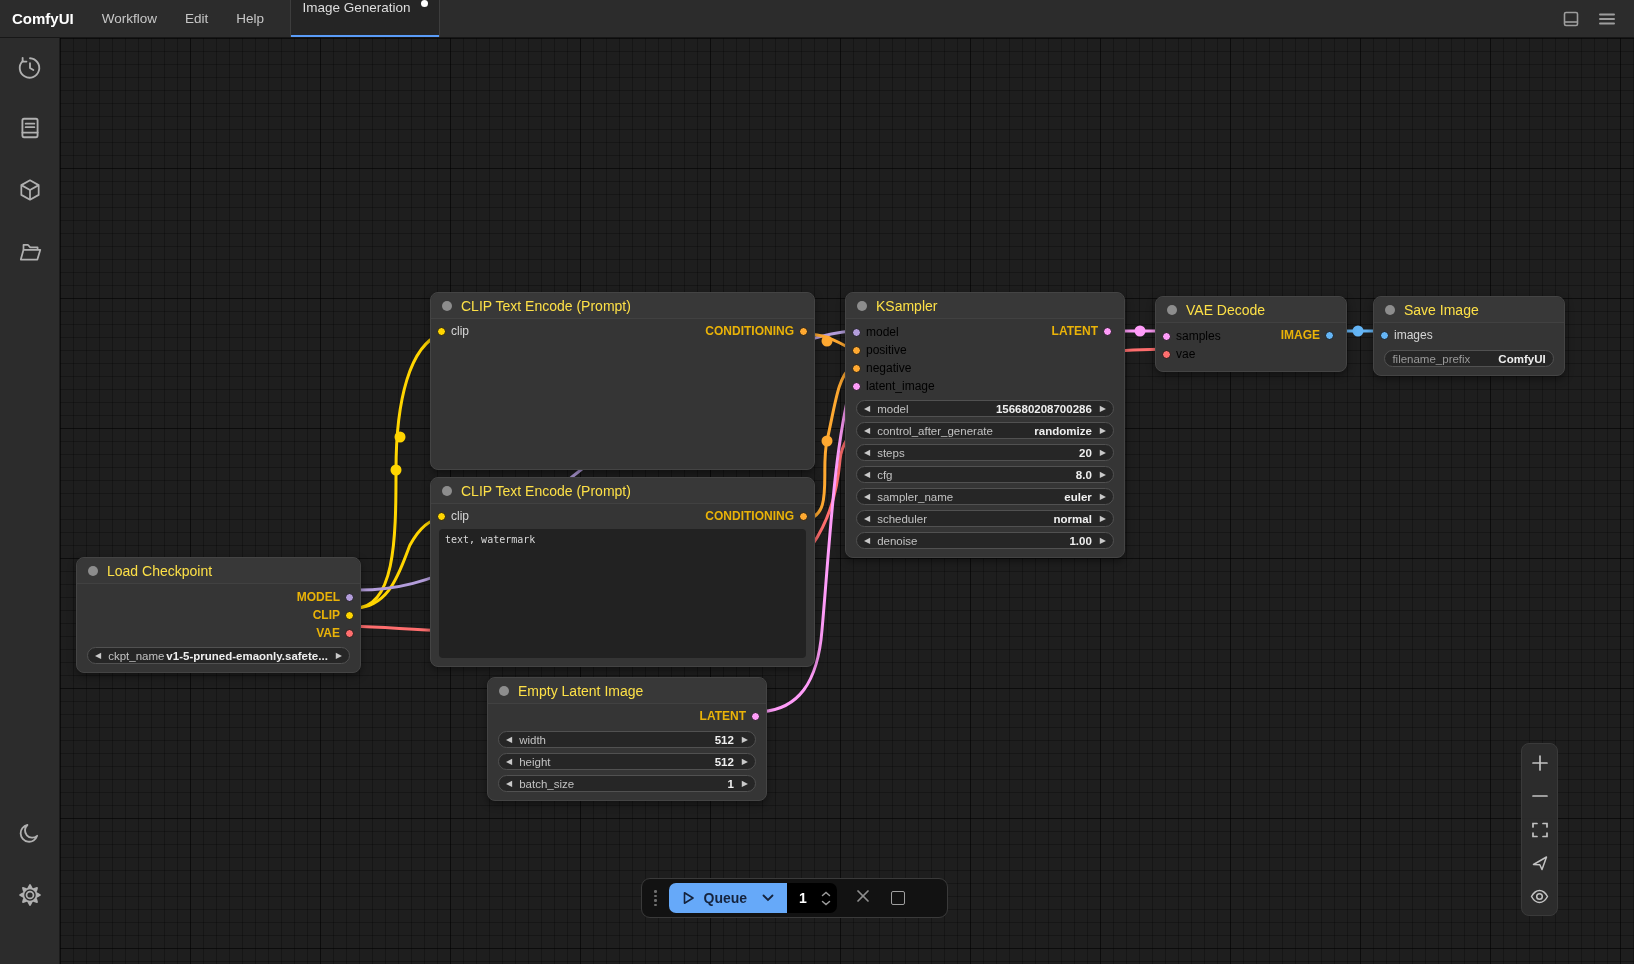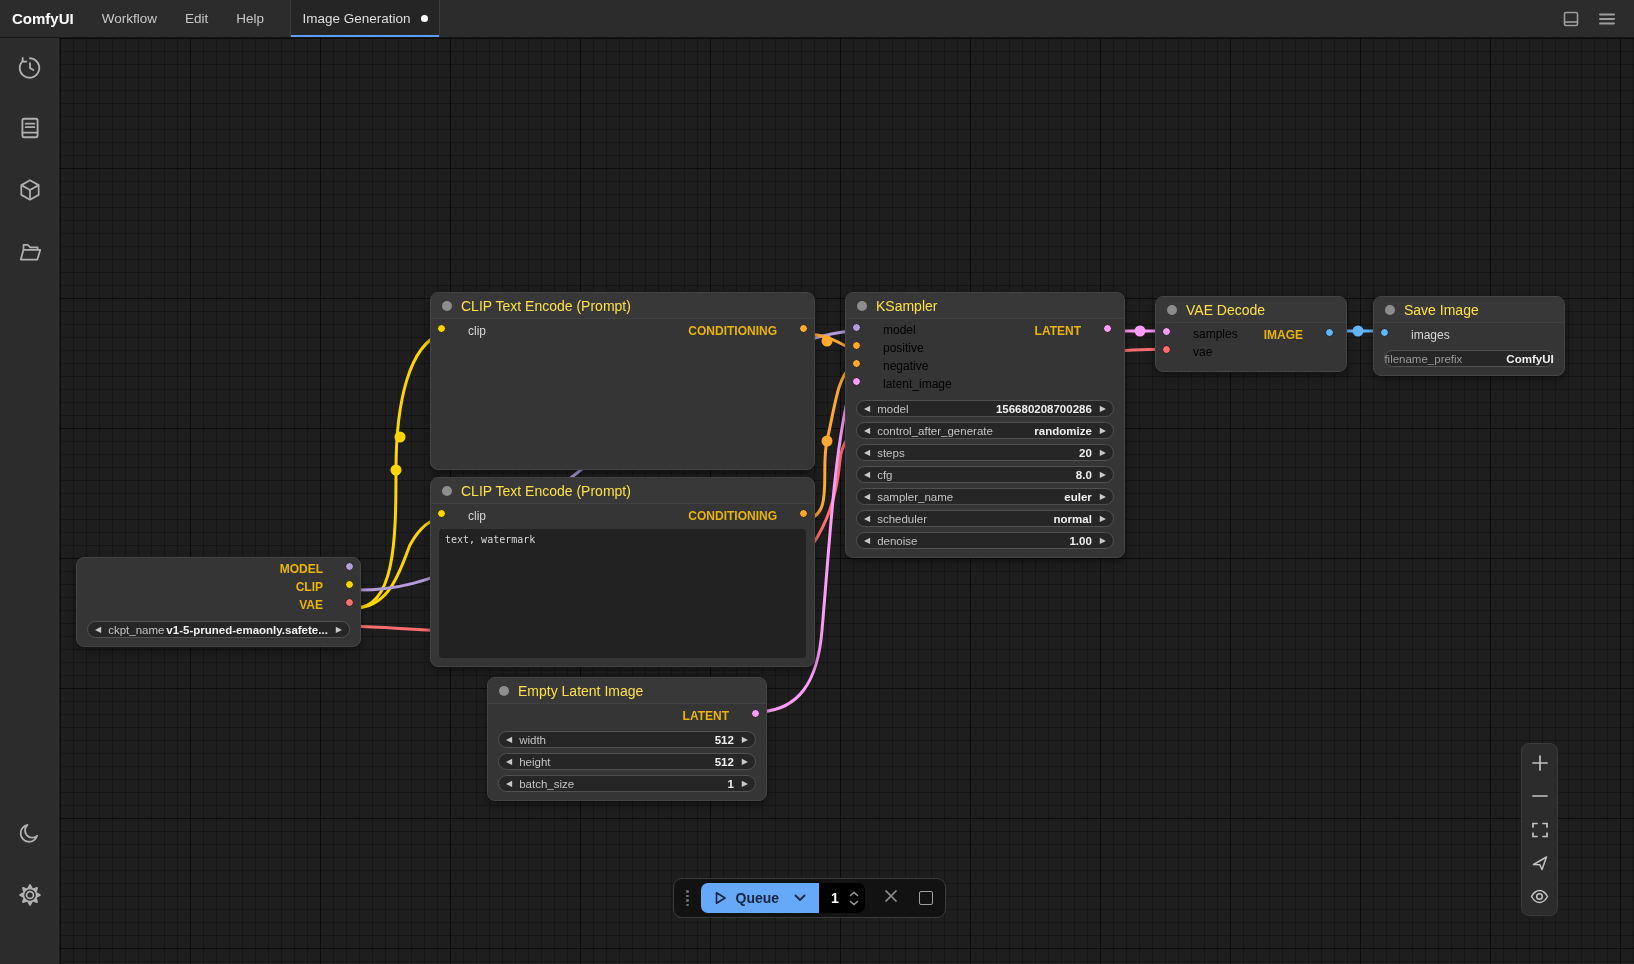--- a/index.html
+++ b/index.html
@@ -9,21 +9,21 @@
   
   .topbar { position:absolute; left:0; top:0; width:1634px; height:38px;
             background:#2c2c2c; border-bottom:1px solid #171717; z-index:30;
             display:flex; align-items:stretch; }
   .logo { color:#ffffff; font-weight:bold; font-size:15px; display:flex; align-items:center;
           padding:0 14px 0 12px; }
   .menu-item { color:#c7c7c7; font-size:13.5px; display:flex; align-items:center;
                padding:0 14px; cursor:default; }
   .tab { margin-left:12px; width:150px; background:#252525; position:relative;
          border-left:1px solid #3d3d3d; border-right:1px solid #3d3d3d;
-         display:flex; align-items:center; justify-content:center; gap:10px;
+         display:flex; justify-content:center; gap:10px;
          color:#dedede; font-size:13.5px; }
   .tab .underline { position:absolute; left:0; bottom:0; width:100%; height:2px; background:#5a9cf8; }
   .tab .dirty-dot { width:7px; height:7px; border-radius:50%; background:#ffffff; }
   .topbar-right { margin-left:auto; display:flex; align-items:center; gap:10px; padding-right:14px; }
   .tb-icon { width:26px; height:26px; display:flex; align-items:center; justify-content:center; }
 
   
   .sidebar { position:absolute; left:0; top:38px; width:60px; height:926px;
              background:#2c2c2c; border-right:1px solid #1c1c1c; z-index:25; }
   .sb-icon { position:absolute; left:16px; width:28px; height:28px;
@@ -42,42 +42,42 @@
 
   
   .node { position:absolute; background:#353535; border:1px solid #444444; border-radius:8px;
           box-shadow:0 3px 8px rgba(0,0,0,.45); z-index:2; display:flex; flex-direction:column; }
   .node-title { height:26px; flex:0 0 26px; display:flex; align-items:center; gap:9px;
                 padding:0 11px; color:#fde047; font-size:14px;
                 border-bottom:1px solid #414141; border-radius:8px 8px 0 0; background:#383838; }
   .collapse-dot { width:10px; height:10px; border-radius:50%; background:#8d8d8d; flex:0 0 10px; }
   .slot-row { display:flex; justify-content:space-between; align-items:center;
               padding:5px 6px 3px 6px; font-size:12px; color:#d6d6d6; }
-  .slot { display:flex; align-items:flex-start; gap:22px; }
+  .slot { display:flex; align-items:center; gap:5px; }
   .out-label { font-weight:bold; color:#eab308; }
   .port { width:9px; height:9px; border-radius:50%; border:1px solid #1b1b1b; flex:0 0 9px; }
   .in-col { display:flex; flex-direction:column; gap:0; }
   .in-col .slot { height:18px; padding-left:6px; font-size:12px; }
   .two-col { display:flex; justify-content:space-between; padding:4px 6px 0 0; }
   .two-col .out-side { padding-right:6px; padding-top:1px; }
   .node-text { flex:1; margin:3px 8px 8px 8px; background:#222222; border-radius:4px;
                color:#d8d8d8; font-family:"DejaVu Sans Mono", monospace; font-size:10px;
                padding:4px 6px; line-height:1.35; overflow:hidden; }
   .widget { height:17px; background:#262626; border:1px solid #515151; border-radius:9px;
             margin:5px 10px 0 10px; display:flex; align-items:center; padding:0 7px;
             font-size:11.5px; color:#c2c2c2; }
   .warrow { color:#c9c9c9; font-size:8px; line-height:1; }
   .wlabel { margin-left:7px; }
   .wvalue { margin-left:auto; margin-right:8px; color:#efefef; font-weight:bold; }
   .widget.no-arrows { justify-content:center; gap:20px; }
-  .widget.no-arrows .wlabel, .widget.no-arrows .wvalue { margin:12px; }
+  .widget.no-arrows .wlabel, .widget.no-arrows .wvalue { margin:4px; }
   .node-footpad { height:8px; flex:0 0 8px; }
 
   
-  .queue-bar { position:absolute; left:673px; top:878px; width:273px; height:40px;
+  .queue-bar { position:absolute; left:641px; top:878px; width:307px; height:40px;
                background:#121212; border:1px solid #3a3a3a; border-radius:9px; z-index:40;
                display:flex; align-items:center; padding:0 12px; }
   .drag-dots { display:flex; flex-direction:column; gap:2px; margin-right:12px; }
   .drag-dots i { width:2.5px; height:2.5px; border-radius:50%; background:#6f6f6f; }
   .queue-group { display:flex; height:30px; border-radius:7px; overflow:hidden; }
   .queue-btn { background:#66a9f9; color:#15233c; display:flex; align-items:center; gap:9px;
                padding:0 13px; font-size:14px; font-weight:bold; }
   .queue-count { background:#000000; width:50px; display:flex; align-items:center;
                  justify-content:space-between; padding:0 6px 0 12px; }
   .queue-count .num { color:#ffffff; font-size:14px; font-weight:bold; }
@@ -180,20 +180,24 @@
   <span class="sb-icon" style="top:843px">
     <svg width="26" height="26" viewBox="0 0 24 24" fill="none" stroke="#b0b0b0" stroke-width="1.6" stroke-linejoin="round">
       <circle cx="12" cy="12" r="3.2"></circle>
       <path d="M12 2.8 L13.4 5.2 H10.6 Z M12 21.2 L10.6 18.8 H13.4 Z M21.2 12 L18.8 13.4 V10.6 Z M2.8 12 L5.2 10.6 V13.4 Z M18.5 5.5 L17.8 8.2 L15.8 6.2 Z M5.5 18.5 L6.2 15.8 L8.2 17.8 Z M18.5 18.5 L15.8 17.8 L17.8 15.8 Z M5.5 5.5 L8.2 6.2 L6.2 8.2 Z"></path>
       <circle cx="12" cy="12" r="6.1"></circle>
     </svg>
   </span>
 </div>
 
 <div class="node" style="left:76px; top:557px; width:285px;">
+  <div class="node-title">
+    <span class="collapse-dot"></span>
+    <span>Load Checkpoint</span>
+  </div>
   <div class="in-col" style="align-items:flex-end; padding-right:6px; padding-top:4px;">
     <span class="slot">
       <span class="out-label">MODEL</span>
       <span class="port" style="background:#B39DDB"></span>
     </span>
     <span class="slot">
       <span class="out-label">CLIP</span>
       <span class="port" style="background:#FFD500"></span>
     </span>
     <span class="slot">

